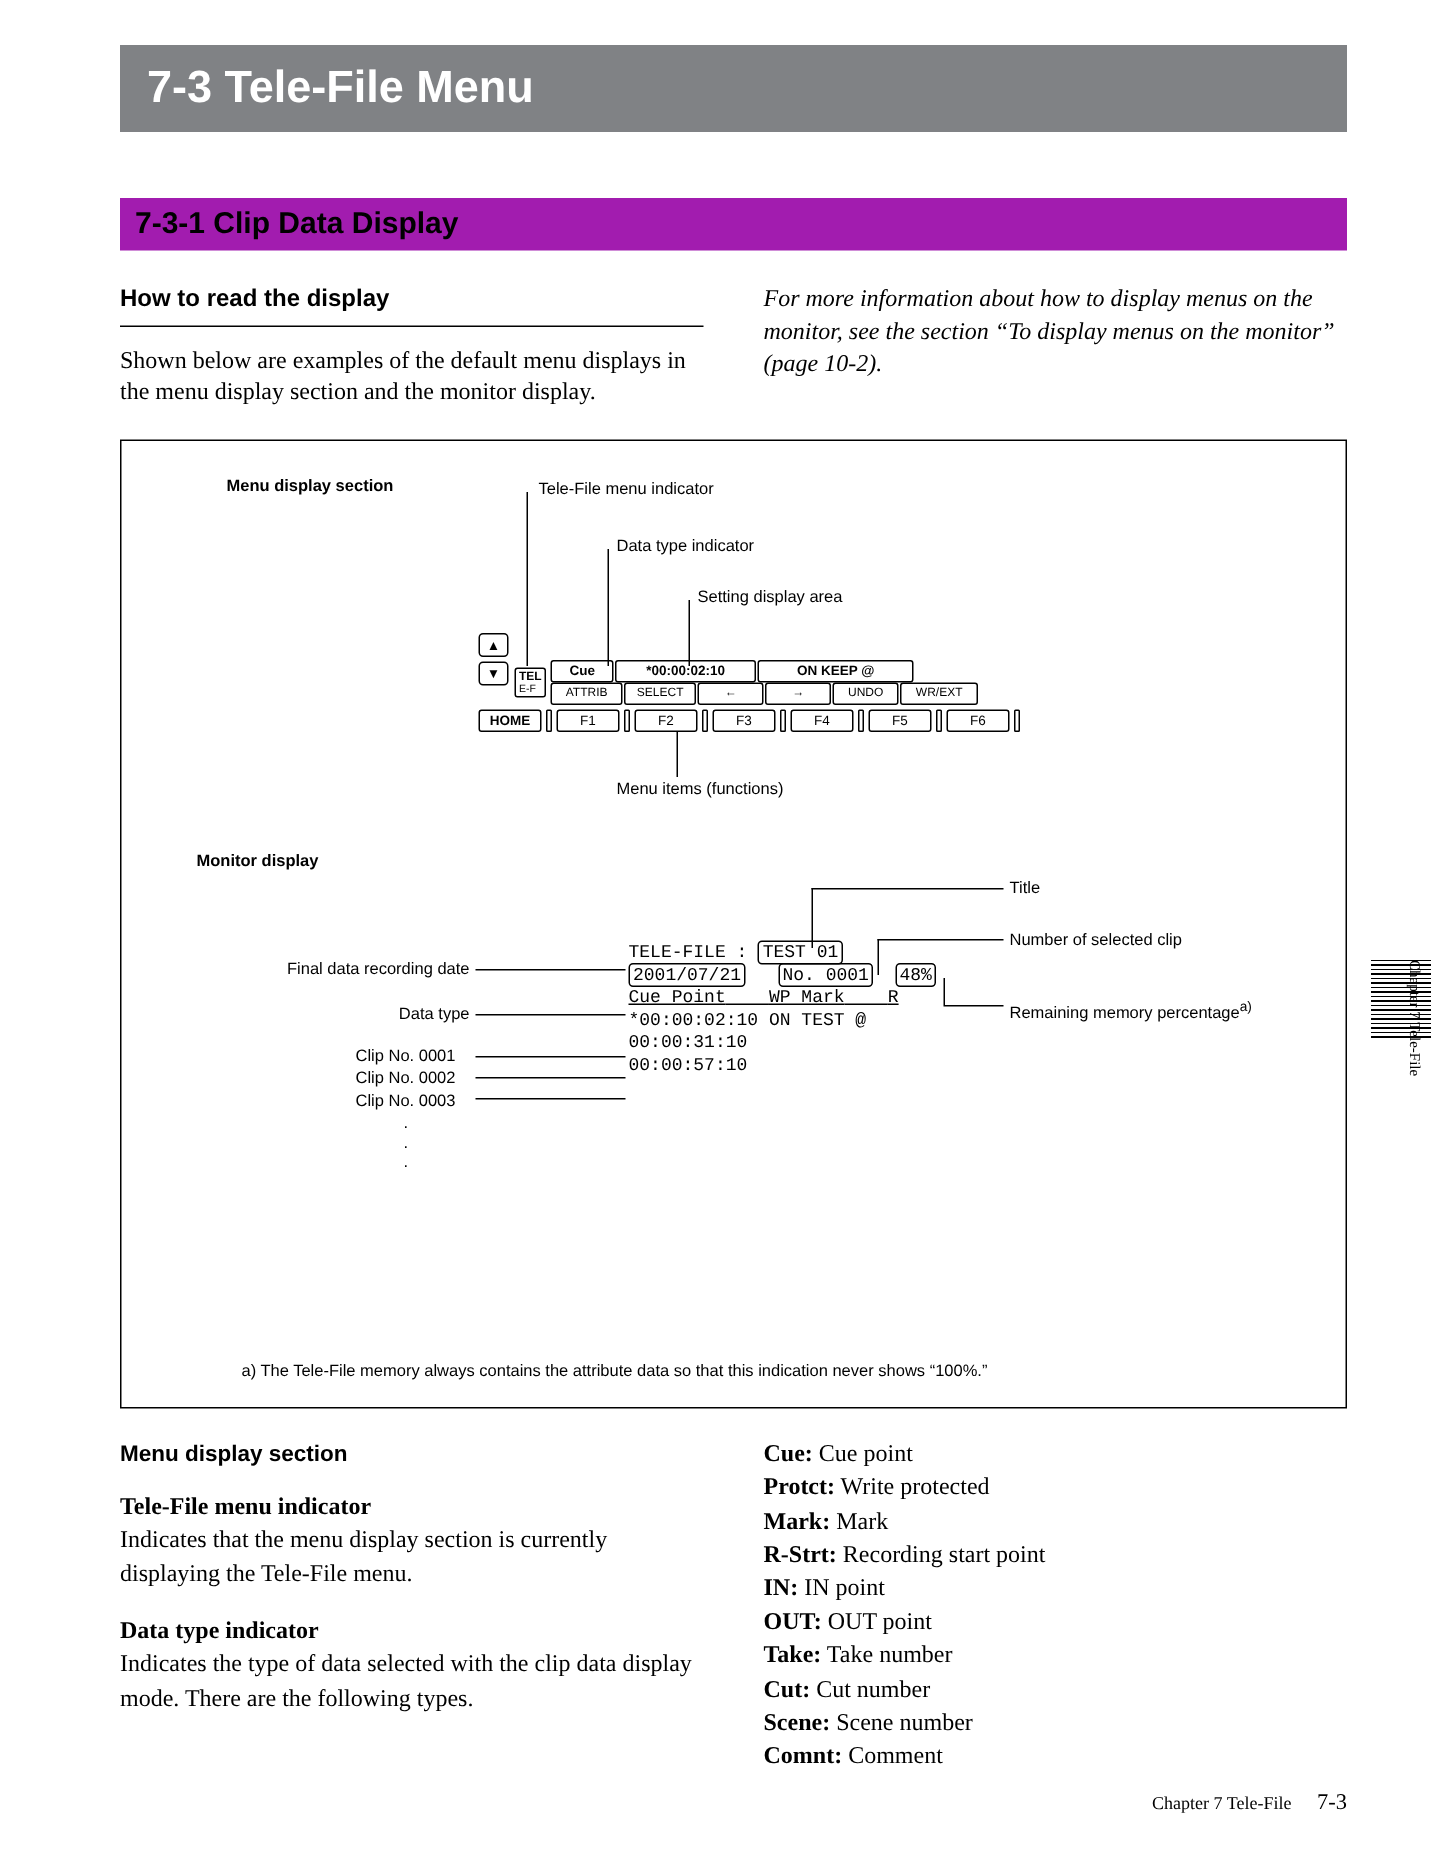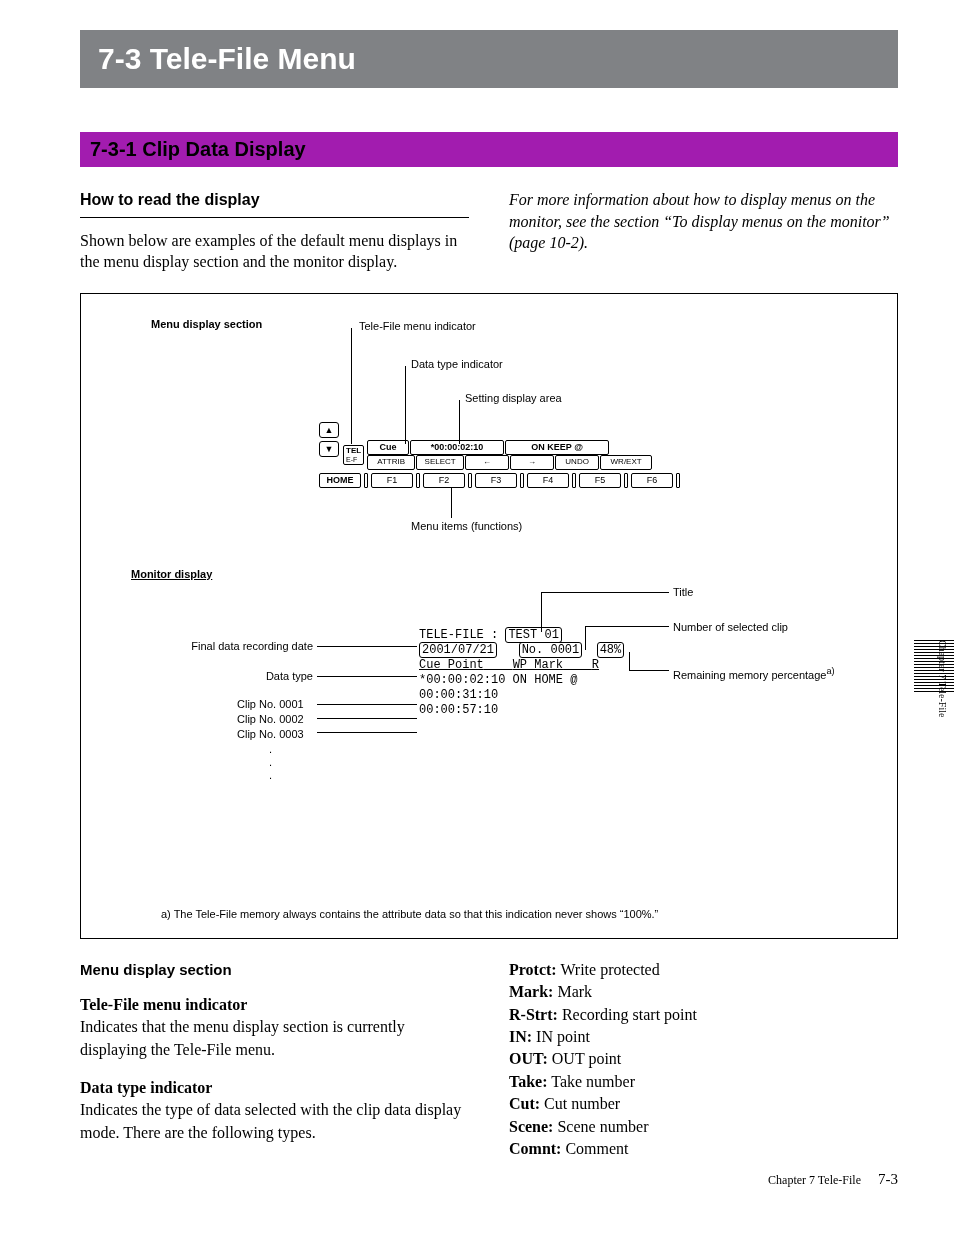--- a/index.html
+++ b/index.html
@@ -220,21 +220,21 @@
           <span class="cell" style="width:34px;">F6</span>
           <span style="width:2px;height:13px;border:1px solid #000;border-radius:1px;"></span>
         </div>
       </div>
 
       <div class="lead-line vline" style="left:290px; top:170px; height:30px;"></div>
       <div class="callout" style="left:250px; top:202px;">Menu items (functions)</div>
     </div>
 
     <div style="position:relative; height:290px; margin-top:30px;">
-      <div class="callout diag-label-bold" style="left:-30px; top:0;text-decoration:underline;">Monitor display</div>
+      <div class="callout diag-label-bold" style="left:-30px; top:0;">Monitor display</div>
 
       <div class="callout" style="left:12px; top:72px; text-align:right; width:140px;">Final data recording date</div>
       <div class="callout" style="left:92px; top:102px; text-align:right; width:60px;">Data type</div>
       <div class="callout" style="left:76px; top:130px;">Clip No. 0001</div>
       <div class="callout" style="left:76px; top:145px;">Clip No. 0002</div>
       <div class="callout" style="left:76px; top:160px;">Clip No. 0003</div>
       <div class="callout" style="left:108px; top:175px;">.</div>
       <div class="callout" style="left:108px; top:188px;">.</div>
       <div class="callout" style="left:108px; top:201px;">.</div>
 
@@ -265,38 +265,39 @@
         <div>
           <span class="outline">2001/07/21</span>&nbsp;&nbsp;
           <span class="outline">No. 0001</span>&nbsp;
           <span class="outline">48%</span>
         </div>
         <div style="text-decoration: underline;">
           <span>Cue Point</span>&nbsp;&nbsp;&nbsp;
           <span>WP Mark</span>&nbsp;&nbsp;&nbsp;
           <span>R</span>
         </div>
-        <div>*00:00:02:10   ON HOME   @</div>
+        <div>*00:00:02:10   ON TEST   @</div>
         <div> 00:00:31:10</div>
         <div> 00:00:57:10</div>
       </div>
     </div>
 
     <div class="footnote">a) The Tele-File memory always contains the attribute data so that this indication never shows “100%.”</div>
   </div>
 
   <div class="lower-two-col">
     <div class="lower-col">
       <div class="sans-bold" style="margin-bottom:14px;">Menu display section</div>
       <div class="serif-bold">Tele-File menu indicator</div>
       <div style="margin-bottom:16px;">Indicates that the menu display section is currently displaying the Tele-File menu.</div>
       <div class="serif-bold">Data type indicator</div>
       <div>Indicates the type of data selected with the clip data display mode. There are the following types.</div>
     </div>
     <div class="lower-col" id="def-list">
+        <div><span class="serif-bold">Cue:</span><span> Cue point</span></div>
         <div><span class="serif-bold">Protct:</span><span> Write protected</span></div>
         <div><span class="serif-bold">Mark:</span><span> Mark</span></div>
         <div><span class="serif-bold">R-Strt:</span><span> Recording start point</span></div>
         <div><span class="serif-bold">IN:</span><span> IN point</span></div>
         <div><span class="serif-bold">OUT:</span><span> OUT point</span></div>
         <div><span class="serif-bold">Take:</span><span> Take number</span></div>
         <div><span class="serif-bold">Cut:</span><span> Cut number</span></div>
         <div><span class="serif-bold">Scene:</span><span> Scene number</span></div>
         <div><span class="serif-bold">Comnt:</span><span> Comment</span></div>
       </div>

